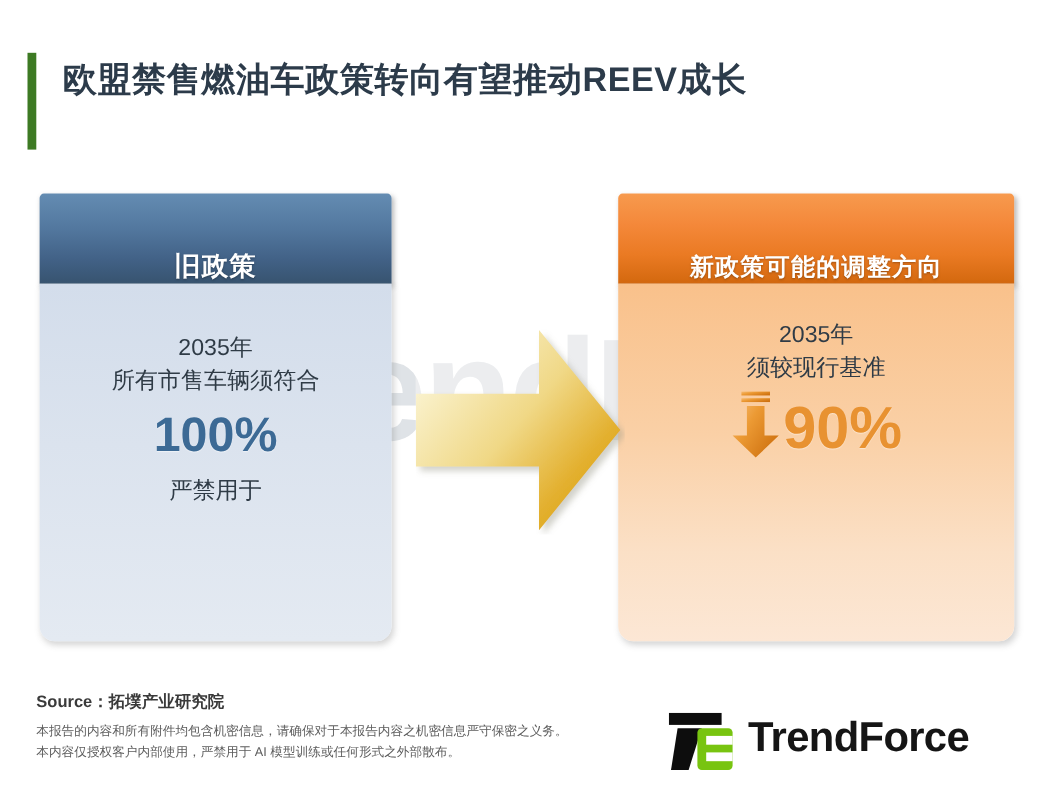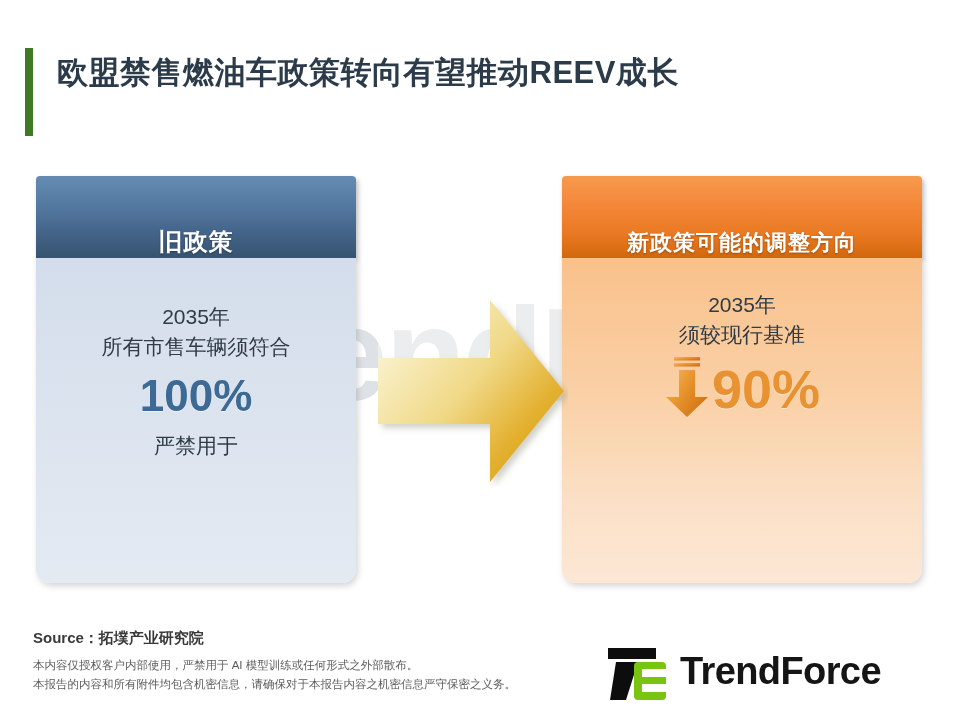--- a/index.html
+++ b/index.html
@@ -228,22 +228,22 @@
         </span>
         <span id="new-bignum">90%</span>
       </div>
     </div>
   </div>
 </div>
 
 <div id="footer">
   <div id="source-line">Source：拓墣产业研究院</div>
   <div id="disclaimer">
+    <div class="disc-line">本报告的内容和所有附件均包含机密信息，请确保对于本报告内容之机密信息严守保密之义务。</div>
     <div class="disc-line">本内容仅授权客户内部使用，严禁用于 AI 模型训练或任何形式之外部散布。</div>
-    <div class="disc-line">本报告的内容和所有附件均包含机密信息，请确保对于本报告内容之机密信息严守保密之义务。</div>
   </div>
 </div>
 
 <div id="brand-logo">
   <svg width="66" height="52" viewBox="0 0 66 52">
     <rect x="0" y="0" width="48" height="11" fill="#0d0d0d"></rect>
     <polygon points="8,14 30,14 18,52 2,52" fill="#0d0d0d"></polygon>
     <rect x="26" y="14" width="32" height="38" rx="4" fill="#78c410"></rect>
     <rect x="34" y="21" width="24" height="8" fill="#ffffff"></rect>
     <rect x="34" y="36" width="24" height="8" fill="#ffffff"></rect>

